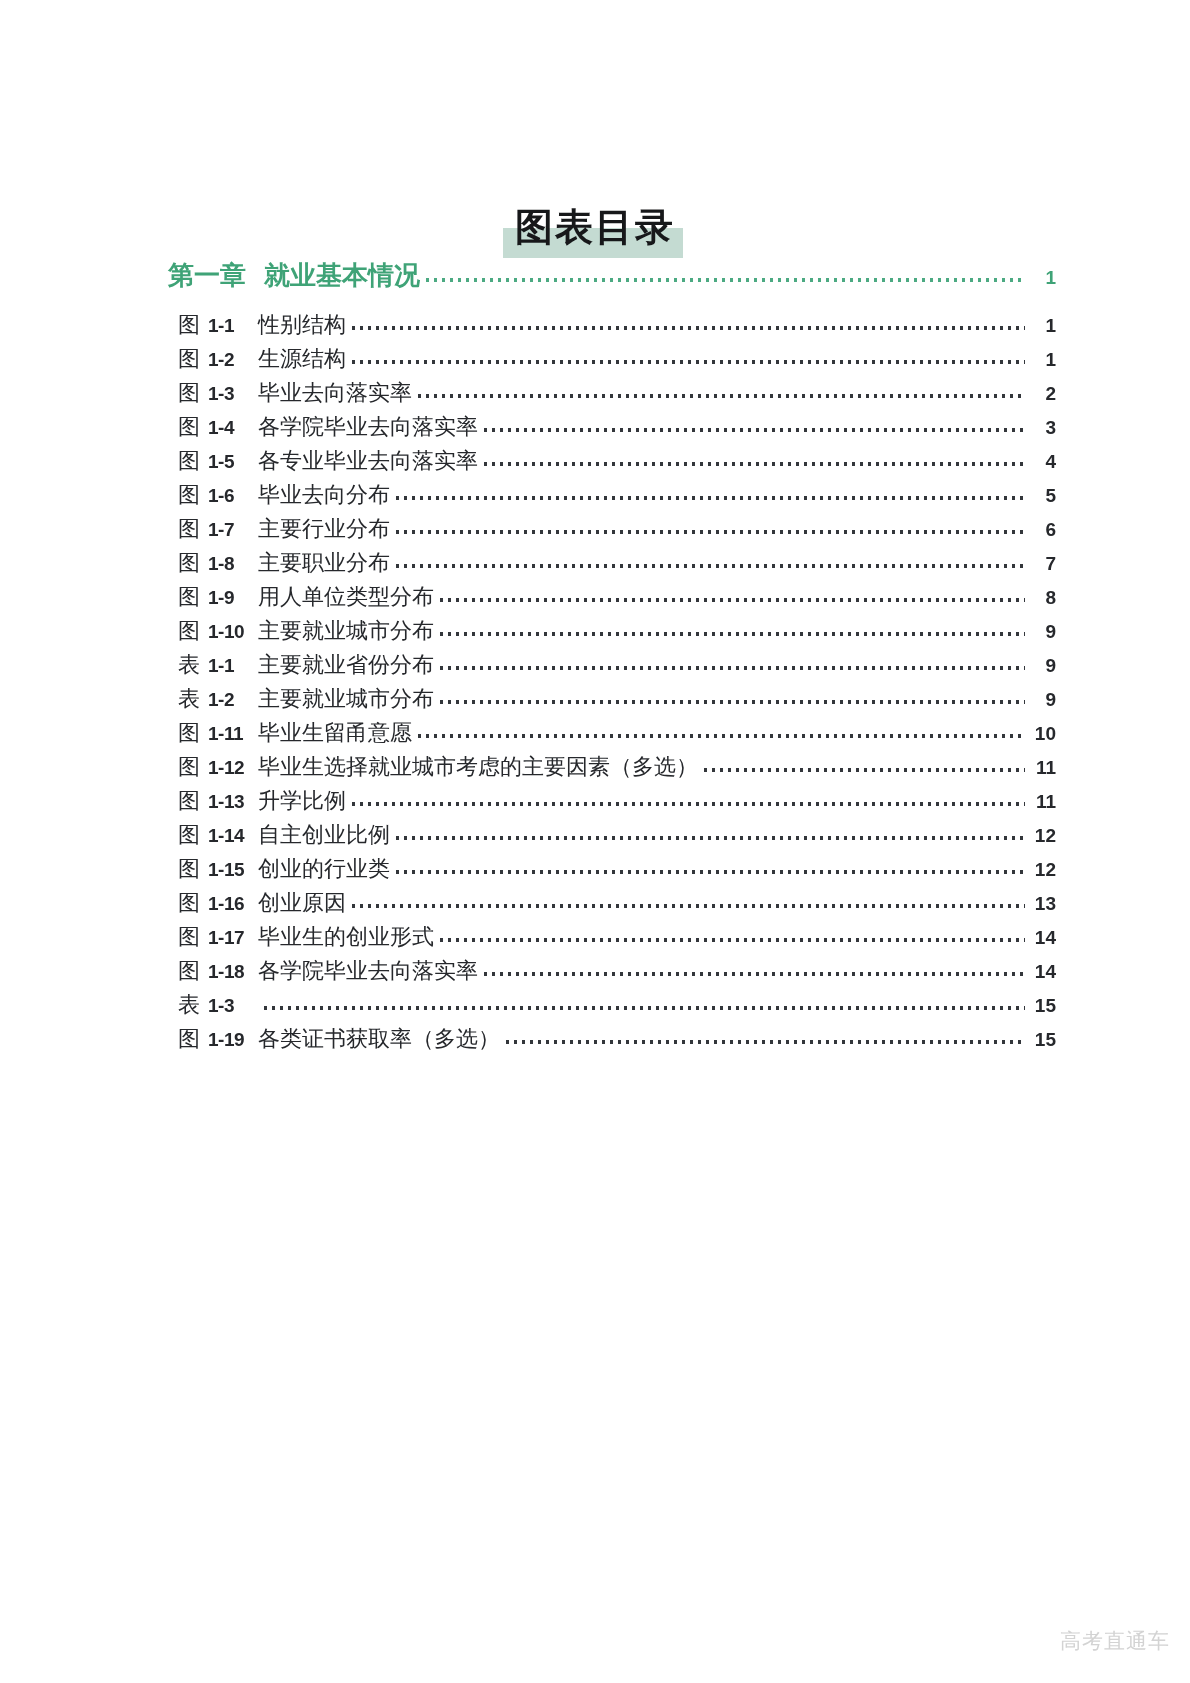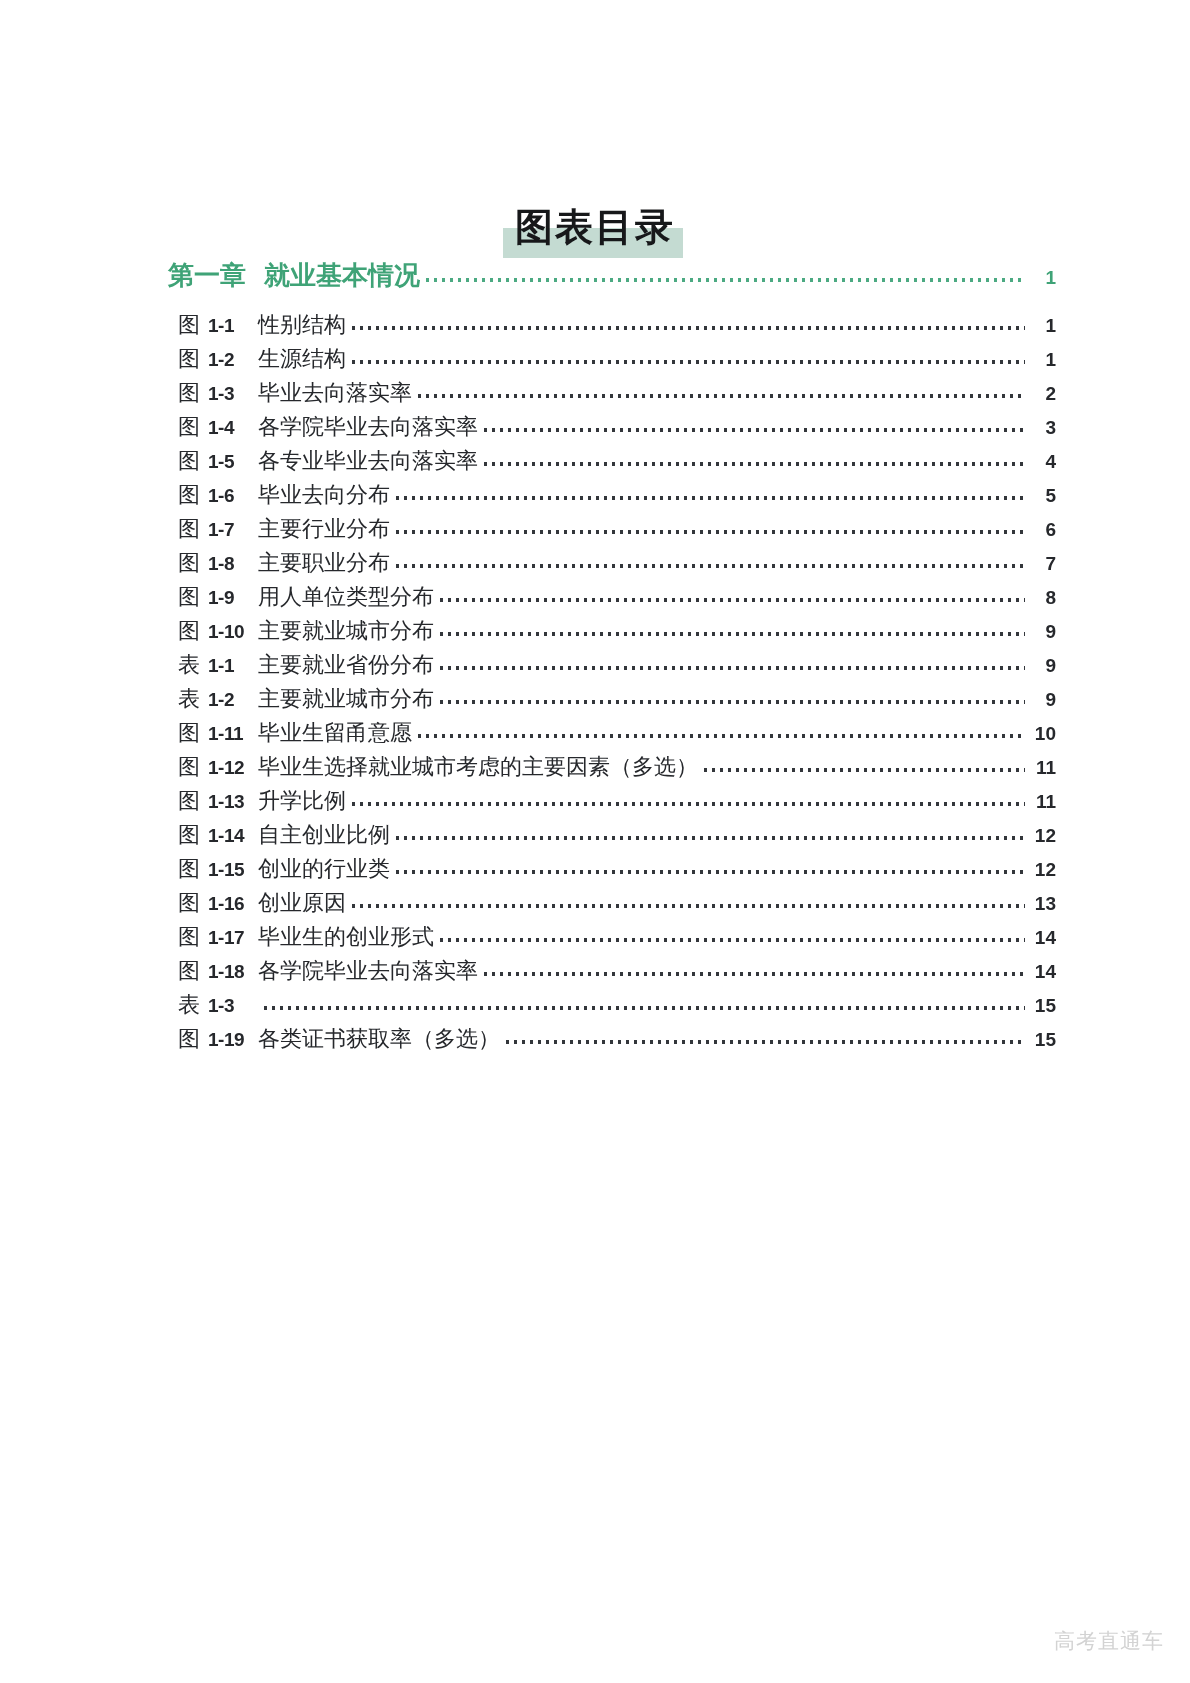--- a/index.html
+++ b/index.html
@@ -89,21 +89,21 @@
   .pg {
     font-family:"Liberation Sans","DejaVu Sans",sans-serif;
     font-size:19px; font-weight:600;
     min-width:28px; text-align:right;
     white-space:nowrap;
   }
 
   
   .watermark {
     position:absolute;
-    right:26px; bottom:28px;
+    right:20px; bottom:28px;
     font-size:21px;
     color:#d3d3d3;
     letter-spacing:1px;
     font-family:"Liberation Sans","DejaVu Sans",sans-serif;
     user-select:none;
   }
 </style>
 </head>
 <body>
 

